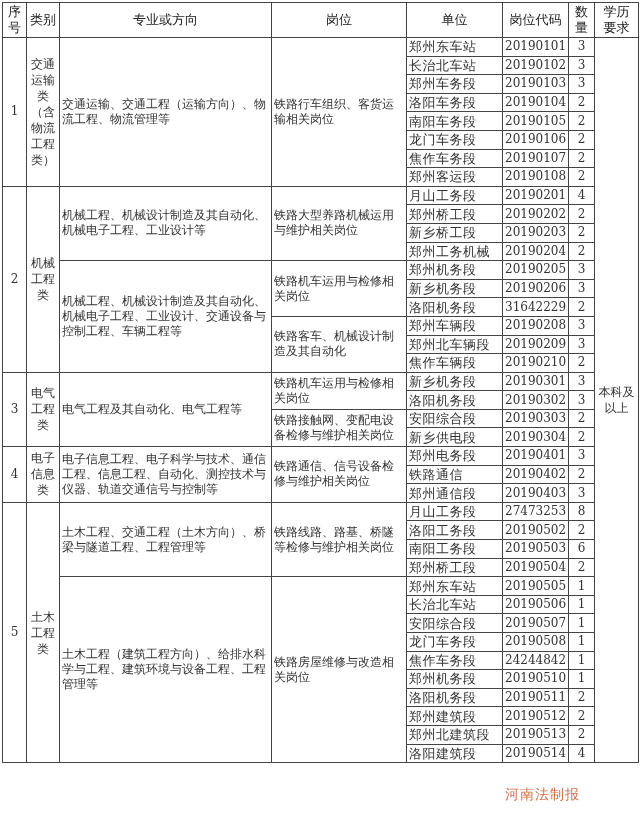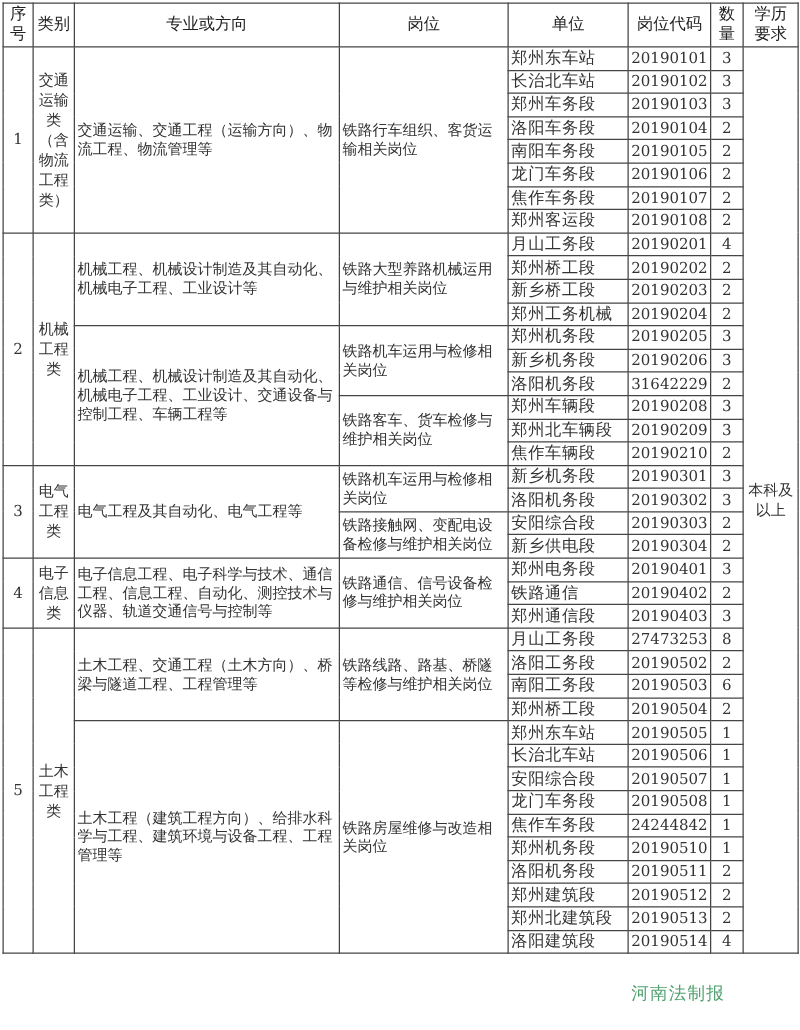--- a/index.html
+++ b/index.html
@@ -9,21 +9,21 @@
   td,th{border:1.5px solid #444;padding:0 2px;font-size:12px;line-height:15px;vertical-align:middle;}
   th{font-family:"DejaVu Sans","Liberation Sans",sans-serif;font-weight:normal;font-size:13px;height:34px;text-align:center;line-height:16px;color:#222;}
   td.c{text-align:center;}
   td.l{text-align:left;}
   tr.r td{height:17.6px;}
   td.unit{font-size:13px;letter-spacing:0.5px;white-space:nowrap;overflow:hidden;}
   td.code{text-align:right;font-size:12px;}
   td.cnt{text-align:center;}
   td.cat{text-align:center;line-height:16px;padding:0 1px;margin-left:36px;}
   .wm{position:absolute;left:505px;top:786px;font-family:"DejaVu Sans","Liberation Sans",sans-serif;
-      font-size:14px;color:#15803d;opacity:0.75;letter-spacing:1px;}
+      font-size:14px;color:#c2410c;opacity:0.75;letter-spacing:1px;}
 </style>
 </head>
 <body>
 
 <table>
   <colgroup>
     <col style="width:24px">
       <col style="width:33px">
       <col style="width:212px">
       <col style="width:135px">
@@ -128,21 +128,21 @@
         <td class="unit">新乡机务段</td>
         <td class="code">20190206</td>
         <td class="cnt">3</td>
       </tr>
       <tr class="r">
         <td class="unit">洛阳机务段</td>
         <td class="code">31642229</td>
         <td class="cnt">2</td>
       </tr>
       <tr class="r">
-        <td class="l" rowspan="3">铁路客车、货车检修与维护相关岗位</td>
+        <td class="l" rowspan="3">铁路客车、机械设计制造及其自动化</td>
         <td class="unit">郑州车辆段</td>
         <td class="code">20190208</td>
         <td class="cnt">3</td>
       </tr>
       <tr class="r">
         <td class="unit">郑州北车辆段</td>
         <td class="code">20190209</td>
         <td class="cnt">3</td>
       </tr>
       <tr class="r">

